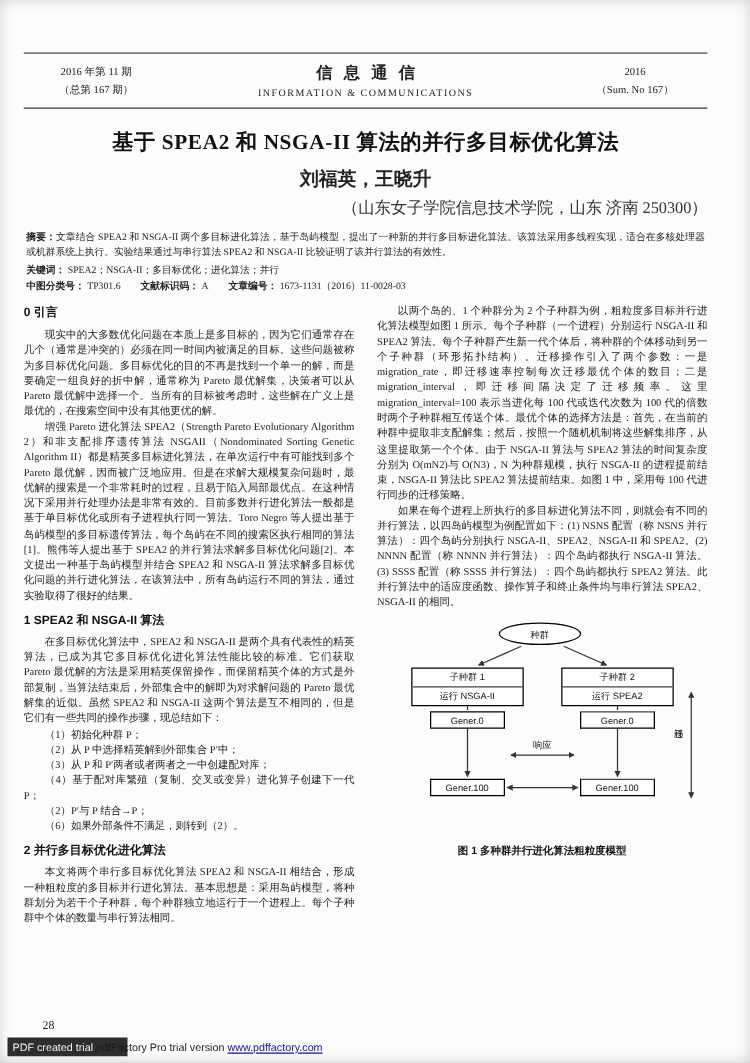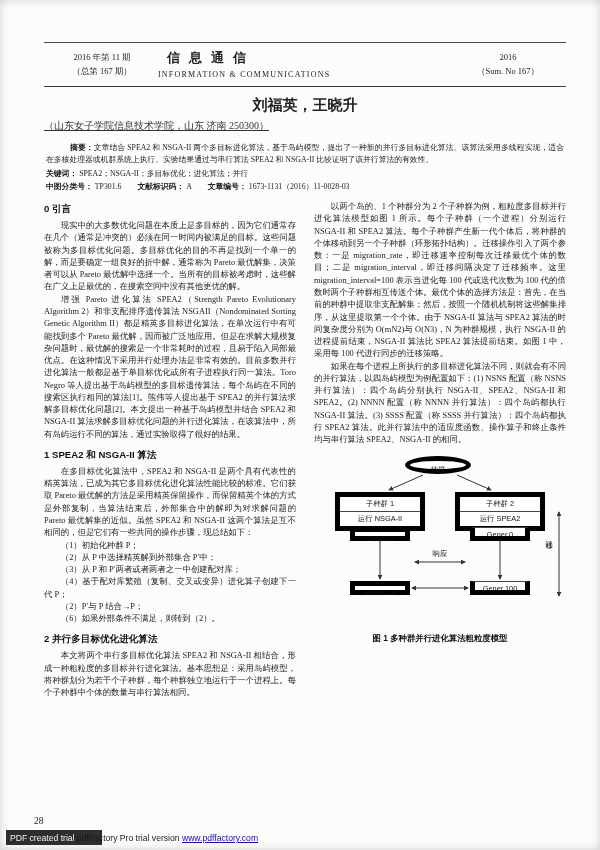--- a/index.html
+++ b/index.html
@@ -1,51 +1,51 @@
 <!DOCTYPE html>
 <html><head>
 <meta charset="utf-8">
 <style>
   html,body{margin:0;padding:0;}
   body{width:600px;height:850px;background:#d9d9d6;font-family:"Liberation Serif","DejaVu Serif",serif;}
   .page{position:relative;width:600px;height:850px;background:#fcfcfa;overflow:hidden;box-shadow:inset 0 0 10px rgba(0,0,0,.18);}
-  .content{position:absolute;left:44px;right:34px;top:0;}
+  .content{position:absolute;left:19px;right:34px;top:0;}
 
   
   .header{display:flex;justify-content:space-between;align-items:center;margin-top:42px;
           border-top:1px solid #4a4a4a;border-bottom:1px solid #3a3a3a;padding:6px 2px 7px;color:#222;}
   .header-side{width:112px;font-size:8.5px;text-align:center;line-height:1.7;}
-  .header-center{flex:1;}
+  .header-center{flex:1;text-align:center;}
   .journal-cn{font-size:13px;font-weight:bold;letter-spacing:9px;text-indent:9px;}
   .journal-en{font-size:8px;letter-spacing:1.2px;margin-top:3px;}
 
   
   .paper-title{margin-top:15px;text-align:center;font-size:17px;font-weight:bold;letter-spacing:.5px;color:#111;}
   .authors{margin-top:9px;text-align:center;font-size:15px;font-weight:bold;color:#222;}
-  .affiliation{margin-top:4px;text-align:left;font-size:10px;color:#333;text-decoration:underline;}
+  .affiliation{margin-top:4px;text-align:right;font-size:13px;color:#333;}
 
   
   .meta-block{margin-top:9px;font-size:7.8px;line-height:1.55;text-align:justify;color:#222;padding:0 2px;}
-  .meta-block b{font-family:"Liberation Sans",sans-serif;margin-left:24px;}
+  .meta-block b{font-family:"Liberation Sans",sans-serif;}
   .meta-row{margin-top:2px;font-size:7.8px;color:#222;padding:0 2px;}
   .meta-row b{font-family:"Liberation Sans",sans-serif;margin-right:2px;}
   .meta-row .gap{display:inline-block;width:14px;}
 
   
   .body-cols{display:flex;gap:18px;margin-top:9px;height:572px;overflow:hidden;}
   .col{flex:1;font-size:8.4px;line-height:1.46;text-align:justify;color:#1c1c1c;}
   .col p{margin:0;text-indent:2em;}
   .col p.step{text-indent:2em;}
   h3.sec{font-family:"Liberation Sans",sans-serif;font-size:9.6px;font-weight:bold;color:#111;margin:7px 0 4px;}
   h3.sec:first-child{margin-top:1px;}
 
   
   .figure-wrap{margin-top:8px;}
   .figure{position:relative;width:250px;height:172px;margin:0 auto;font-family:"Liberation Sans",sans-serif;}
-  .fig-box{position:absolute;border:5px solid #000000;background:#fff;font-size:7.4px;color:#111;text-align:center;box-sizing:border-box;}
+  .fig-box{position:absolute;border:1px solid #000000;background:#fff;font-size:7.4px;color:#111;text-align:center;box-sizing:border-box;}
   .fig-ellipse{border-radius:50%;line-height:18px;}
   .fig-row{height:14px;line-height:14px;}
   .fig-row + .fig-row{border-top:1px solid #444;}
   .fig-label{position:absolute;font-size:7.4px;color:#111;text-align:center;}
   .fig-label.vert{writing-mode:vertical-rl;letter-spacing:2px;}
   .fig-svg{position:absolute;left:0;top:0;pointer-events:none;}
   .fig-caption{text-align:center;font-family:"Liberation Sans",sans-serif;font-weight:bold;font-size:8.4px;color:#111;margin-top:6px;}
 
   
   .page-number{position:absolute;left:34px;bottom:24px;font-size:9.5px;color:#222;text-align:center;}
@@ -69,20 +69,21 @@
       <div class="header-center">
         <div class="journal-cn">信息通信</div>
         <div class="journal-en">INFORMATION &amp; COMMUNICATIONS</div>
       </div>
       <div class="header-side">
         <div>2016</div>
         <div>（Sum. No 167）</div>
       </div>
     </div>
 
+    <div class="paper-title">基于 SPEA2 和 NSGA-II 算法的并行多目标优化算法</div>
     <div class="authors">刘福英，王晓升</div>
     <div class="affiliation">（山东女子学院信息技术学院，山东 济南 250300）</div>
 
     <div class="meta-block">
       <b>摘要：</b><span>文章结合 SPEA2 和 NSGA-II 两个多目标进化算法，基于岛屿模型，提出了一种新的并行多目标进化算法。该算法采用多线程实现，适合在多核处理器或机群系统上执行。实验结果通过与串行算法 SPEA2 和 NSGA-II 比较证明了该并行算法的有效性。</span>
     </div>
 
     <div class="meta-row">
       <b>关键词：</b><span>SPEA2；NSGA-II；多目标优化；进化算法；并行</span>
     </div>

